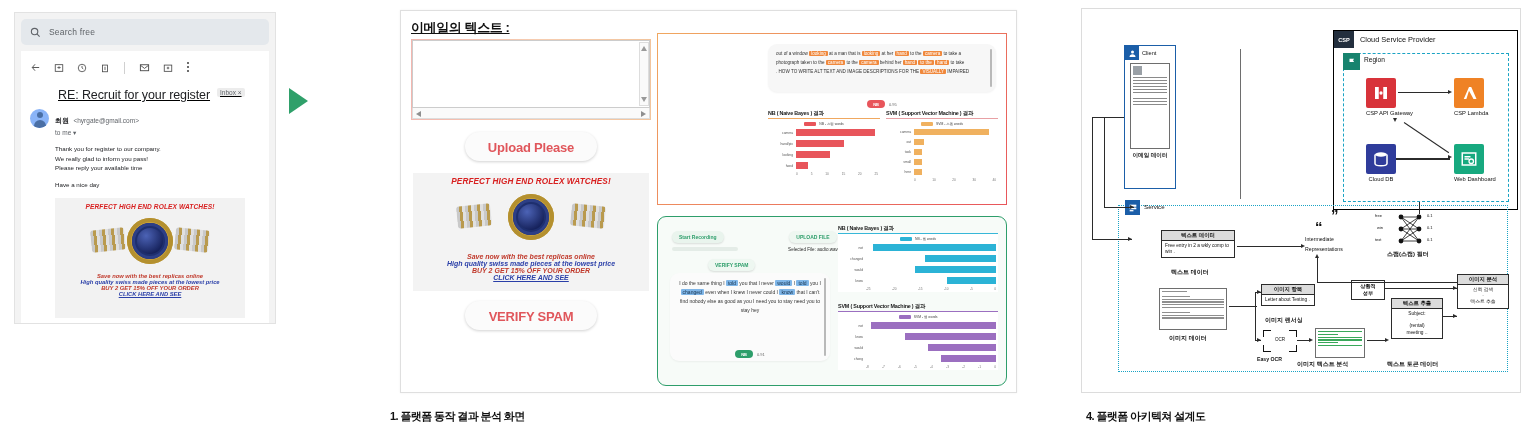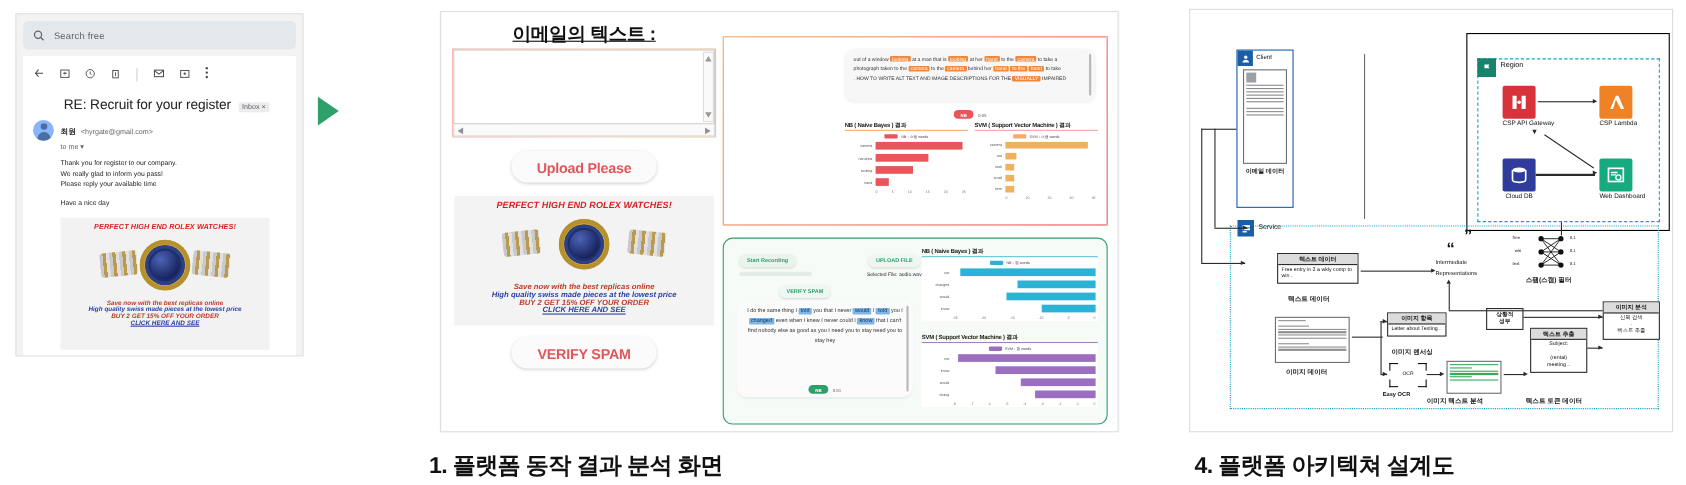--- a/index.html
+++ b/index.html
@@ -47,22 +47,23 @@
   }
   .gmail-toolbar {
     display: flex; align-items: center; gap: 13px;
     height: 20px; margin-bottom: 10px;
     color: #4a4a4a;
   }
   .gmail-toolbar .tb-sep {
     width: 1px; height: 12px; background: #d0d0d0; margin: 0 1px;
   }
   .gmail-subject-row {
-    display: flex; align-items: flex-end; gap: 7px;
+    display: flex; align-items: flex-start; gap: 7px;
     padding-left: 28px;
+    text-decoration: underline;
   }
   .gmail-subject {
     font-size: 12.5px; color: #202124; font-weight: 400; letter-spacing: -.1px;
   }
   .gmail-inbox-chip {
     font-size: 6.5px; color: #5f6368;
     background: #ececec; border-radius: 2px;
     padding: 1px 3px;
   }
   .gmail-sender-row {
@@ -160,24 +161,23 @@
   .platform {
     position: absolute;
     left: 400px; top: 10px;
     width: 617px; height: 383px;
     background: #fff;
     border: 1px solid #dfdfdf;
     box-shadow: 0 0 2px rgba(0,0,0,.06);
   }
   .pf-left { position: absolute; left: 10px; top: 8px; width: 240px; }
   .pf-heading {
-    font-size: 17px; font-weight: bold; color: #111;
+    font-size: 13px; font-weight: bold; color: #111;
     text-decoration: underline; letter-spacing: -.4px;
     margin-bottom: 2px;
-    text-align: center;
   }
   .pf-textbox {
     position: relative;
     background: linear-gradient(90deg,#f3b7b0 0%, #f6cdb0 55%, #f2c49c 100%);
     padding: 1px;
   }
   .pf-textbox-inner {
     background: #ffffff;
     border: 1px solid #ccc;
     padding: 3px 16px 3px 3px;
@@ -429,21 +429,21 @@
   }
   .arrow-d {
     position: absolute; width: 0; height: 0;
     border-top: 4px solid #2b2b2b;
     border-left: 2.6px solid transparent; border-right: 2.6px solid transparent;
   }
 
   
   .caption {
     position: absolute;
-    font-size: 21px; font-weight: bold; color: #111;
+    font-size: 11px; font-weight: bold; color: #111;
     letter-spacing: -.6px;
   }
   .cap1 { left: 390px; top: 409px; }
   .cap2 { left: 1086px; top: 409px; }
 </style>
 </head>
 <body>
 
 <div id="page">
 
@@ -821,20 +821,24 @@
             </div>
         </div>
       </div>
     </div>
   </div>
 
   <div class="arch">
     <div class="arch-inner">
 
       <div class="csp-box">
+        <div class="csp-hdr">
+          <div class="csp-tag">CSP</div>
+          <div class="csp-title">Cloud Service Provider</div>
+        </div>
         <div class="region-box">
           <div class="region-flag">
             <svg width="10" height="10" viewBox="0 0 24 24">
                 <path d="M6 3v18M6 4h11l-2.5 4L17 12H6" fill="#fff"></path>
               </svg>
           </div>
           <div class="region-label">Region</div>
 
           <div class="node" style="left:22px;top:24px;">
             <div class="aws-ico ico-red">

